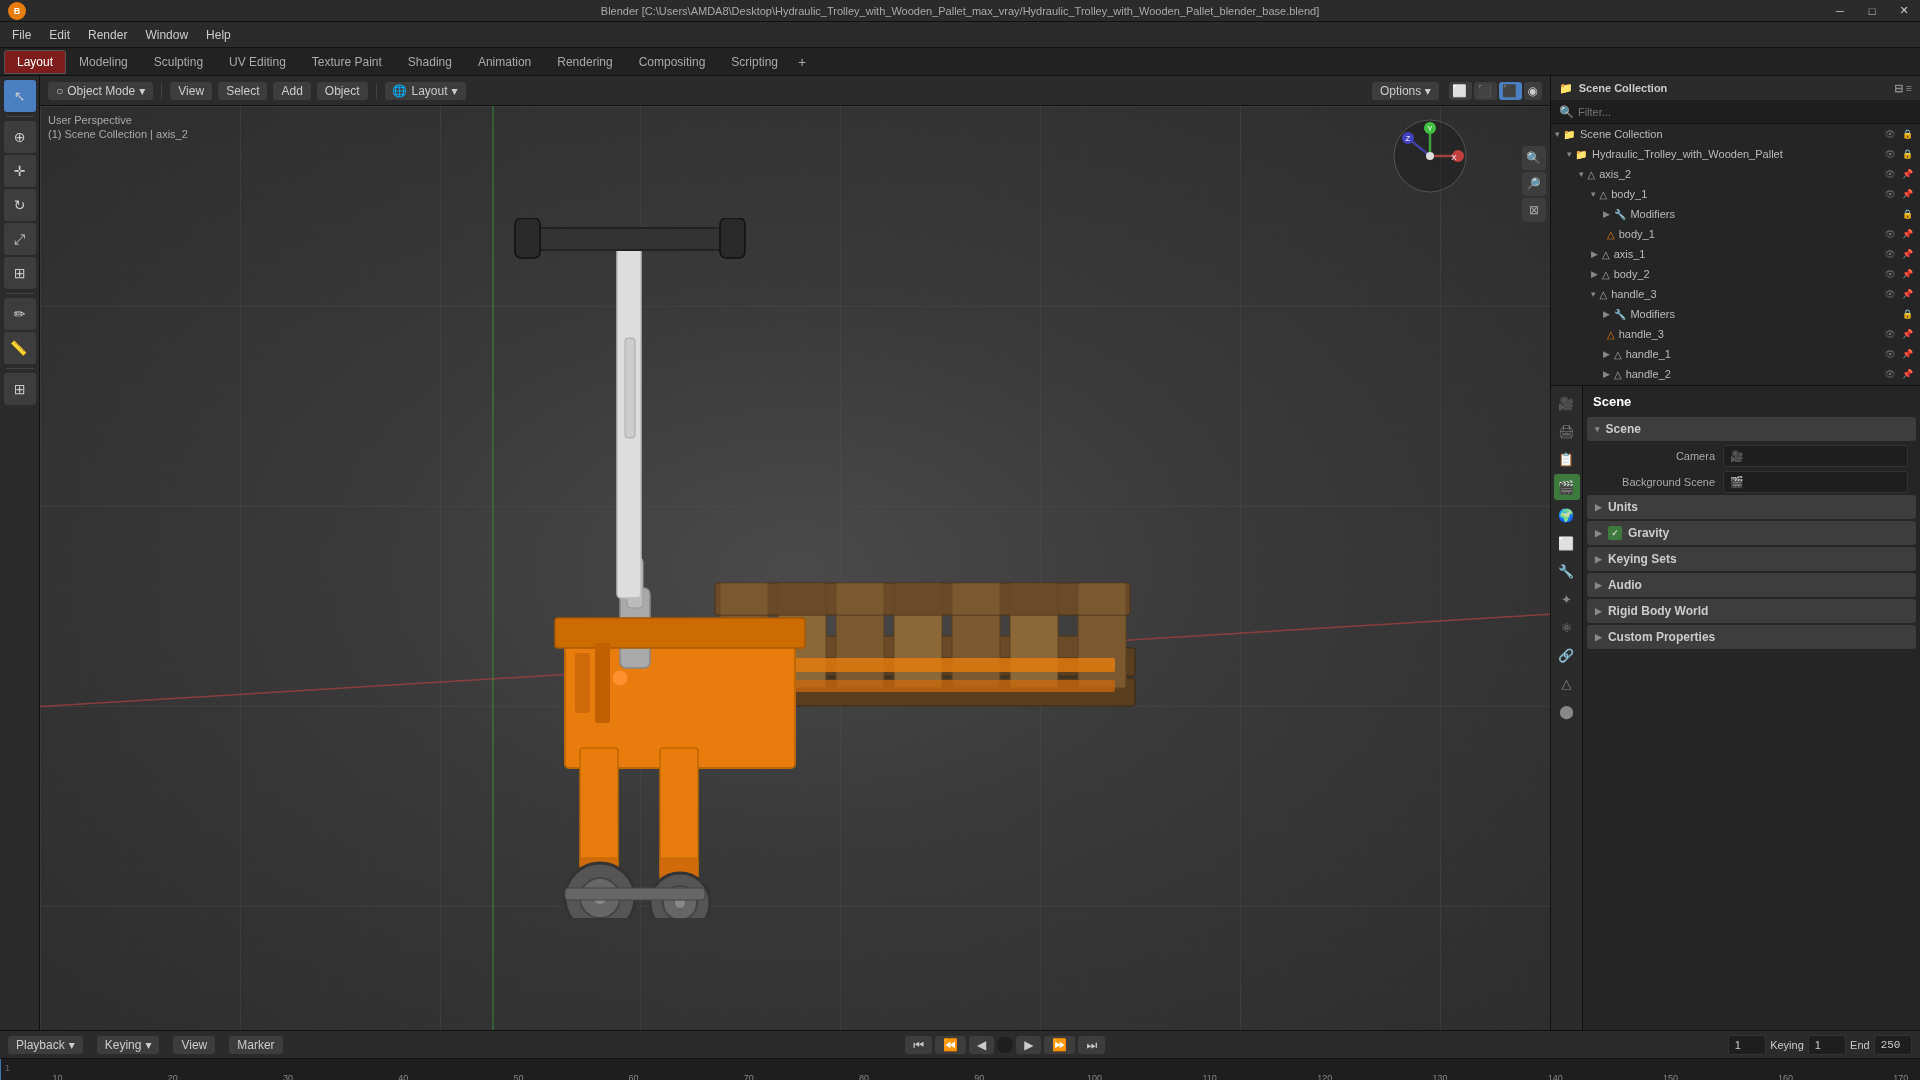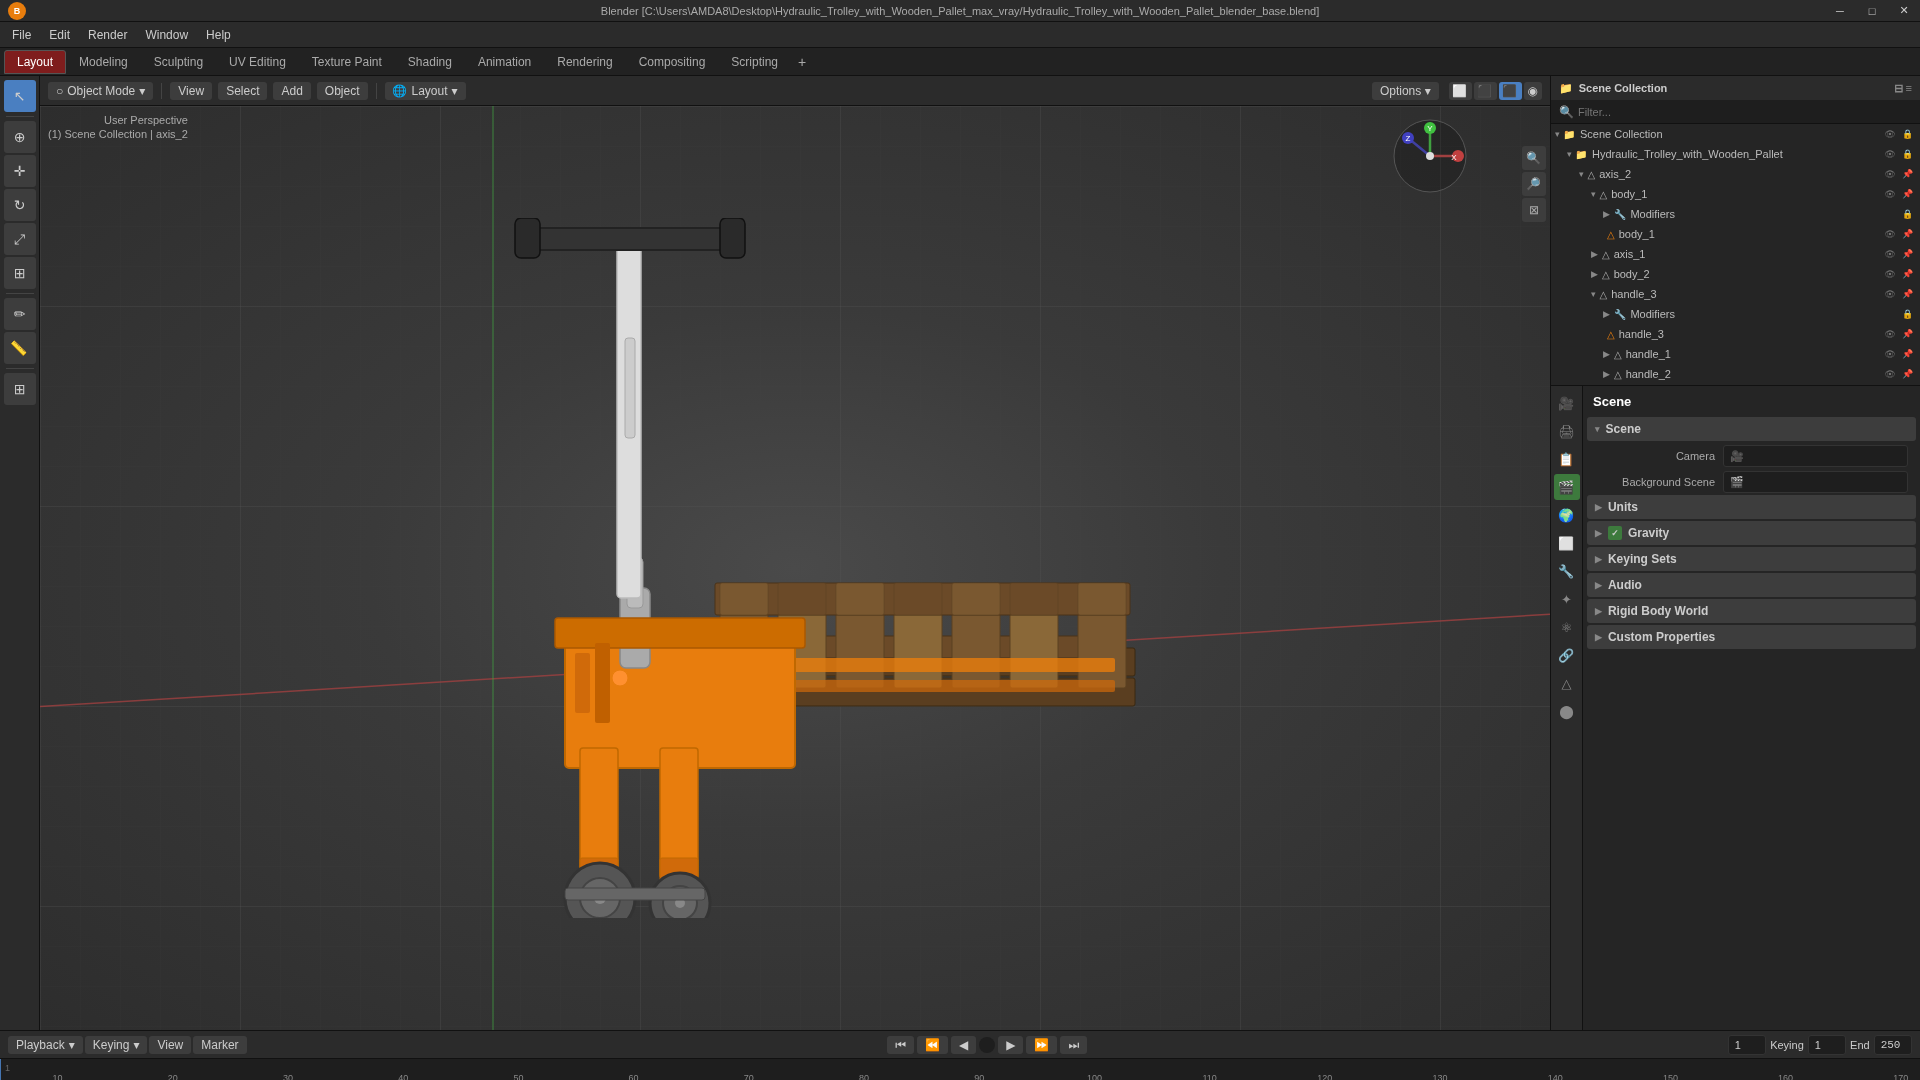--- a/index.html
+++ b/index.html
@@ -169,21 +169,20 @@
       align-items: center;
       gap: 4px;
     }
     .vp-separator { width: 1px; height: 16px; background: #444; margin: 0 2px; }
 
     
     #viewport {
       flex: 1;
       position: relative;
       overflow: hidden;
-      text-align: right;
     }
 
     
     #scene-info {
       position: absolute;
       top: 8px;
       left: 8px;
       font-size: 11px;
       color: #aaa;
       pointer-events: none;
@@ -353,21 +352,21 @@
     }
 
     
     #timeline {
       height: 28px;
       background: #2b2b2b;
       border-top: 1px solid #111;
       display: flex;
       align-items: center;
       padding: 12px 8px;
-      gap: 2px;
+      gap: 14px;
     }
 
     #timeline-ruler {
       height: 28px;
       background: #1a1a1a;
       border-top: 1px solid #111;
       position: relative;
       overflow: hidden;
     }
 

